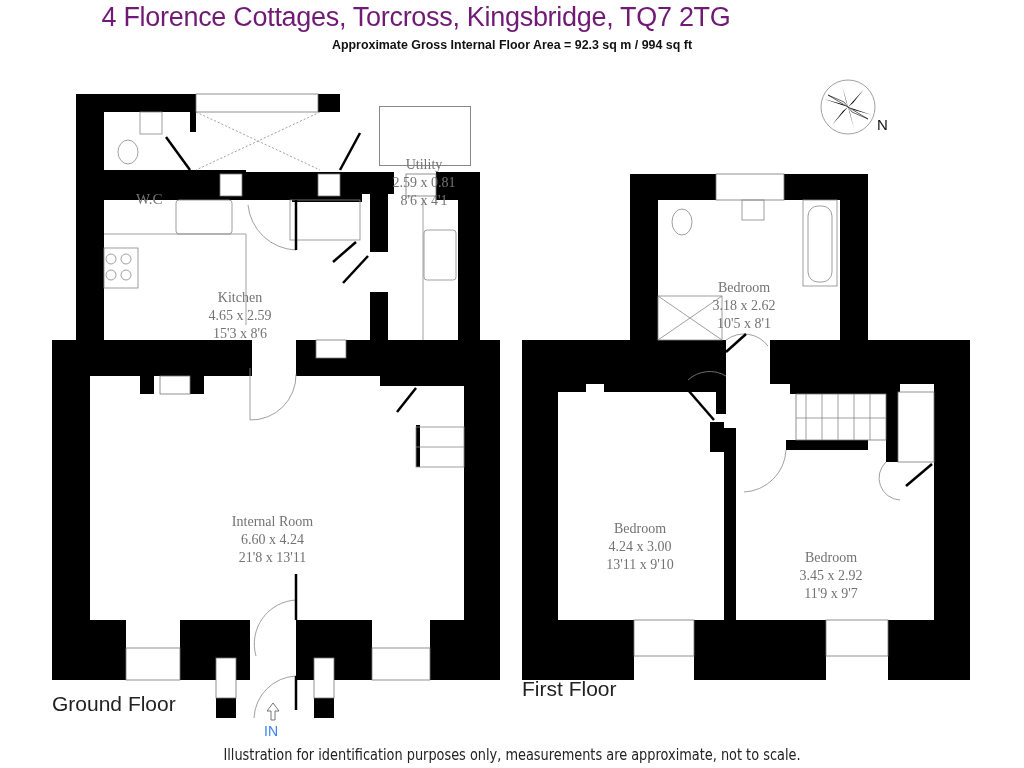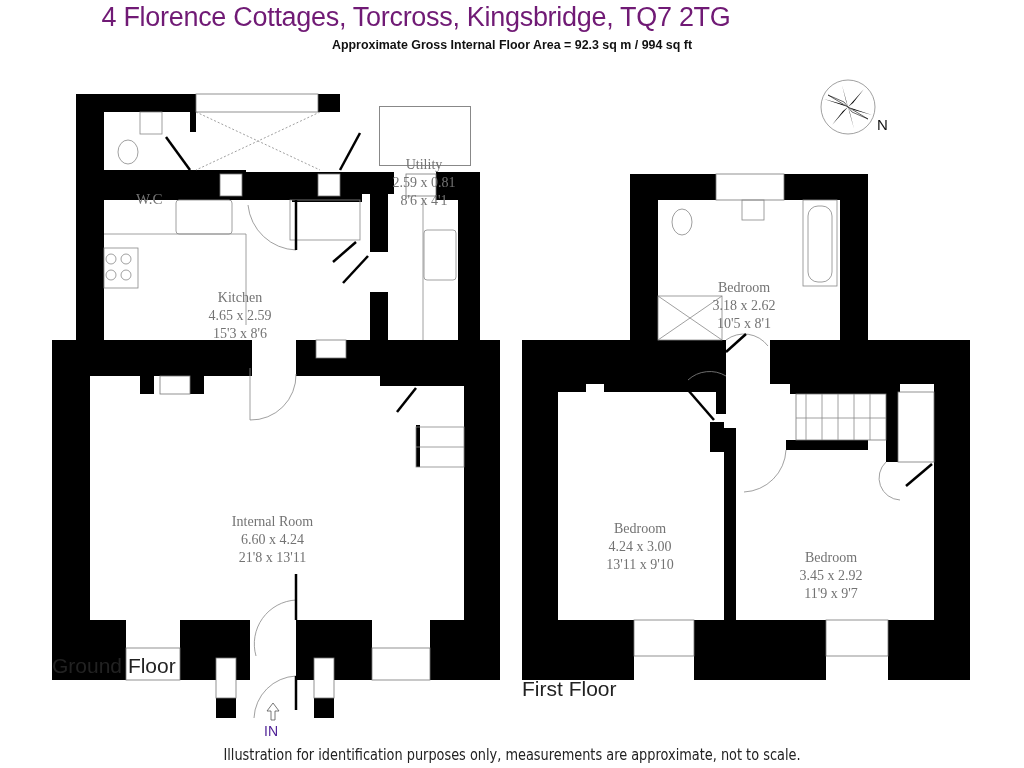--- a/index.html
+++ b/index.html
@@ -4,21 +4,21 @@
 <style>
   html, body { margin: 0; padding: 0; background: #ffffff; }
   body { width: 1024px; height: 768px; position: relative; overflow: hidden; font-family: "Liberation Sans", sans-serif; color: #111; }
   .title { position: absolute; top: 2px; left: 0; width: 832px; text-align: center; font-size: 27px; font-family: "Liberation Sans", sans-serif; letter-spacing: -0.3px; color: #701a75; }
   .subtitle { position: absolute; top: 37px; left: 0; width: 1024px; text-align: center; font-size: 13.5px; font-weight: bold; font-family: "Liberation Sans", sans-serif; color: #111; transform: scaleX(0.92); }
   svg.plan { position: absolute; left: 0; top: 0; }
   .room-label { position: absolute; text-align: center; font-size: 13.5px; line-height: 18px; color: #737373; font-family: Liberation Serif, serif; margin-top: 48px; }
   .floor-label { position: absolute; font-size: 21px; color: #222; font-family: "Liberation Sans", sans-serif; }
   .utility-box { position: absolute; left: 379px; top: 106px; width: 90px; height: 58px; border: 1px solid #888; background: #fff; }
   .footer { position: absolute; top: 746px; left: 0; width: 1024px; text-align: center; font-size: 15px; color: #222; font-family: "DejaVu Sans", sans-serif; transform: scaleX(0.86); }
-  .in-label { position: absolute; left: 264px; top: 723px; font-size: 14px; color: #4c1d95; }
+  .in-label { position: absolute; left: 264px; top: 723px; font-size: 14px; color: #3b82f6; }
   .north { position: absolute; left: 877px; top: 116px; font-size: 15px; color: #111; }
 </style>
 </head>
 <body>
 
 <div class="title">4 Florence Cottages, Torcross, Kingsbridge, TQ7 2TG</div>
 <div class="subtitle">Approximate Gross Internal Floor Area  = 92.3 sq m / 994 sq ft</div>
 
 <svg class="plan" width="1024" height="768" viewBox="0 0 1024 768">
 
@@ -206,18 +206,18 @@
   <div>4.24 x 3.00</div>
   <div>13'11 x 9'10</div>
 </div>
 
 <div class="room-label" style="left:781px;top:501px;width:100px;font-size:14px;">
   <div>Bedroom</div>
   <div>3.45 x 2.92</div>
   <div>11'9 x 9'7</div>
 </div>
 
-<div class="floor-label" style="left:52px;top:654px;">Ground Floor</div>
+<div class="floor-label" style="left:52px;top:692px;">Ground Floor</div>
 <div class="floor-label" style="left:522px;top:677px;">First Floor</div>
 <div class="in-label">IN</div>
 <div class="north">N</div>
 
 <div class="footer">Illustration for identification purposes only, measurements are approximate, not to scale.</div>
 
 </body></html>

